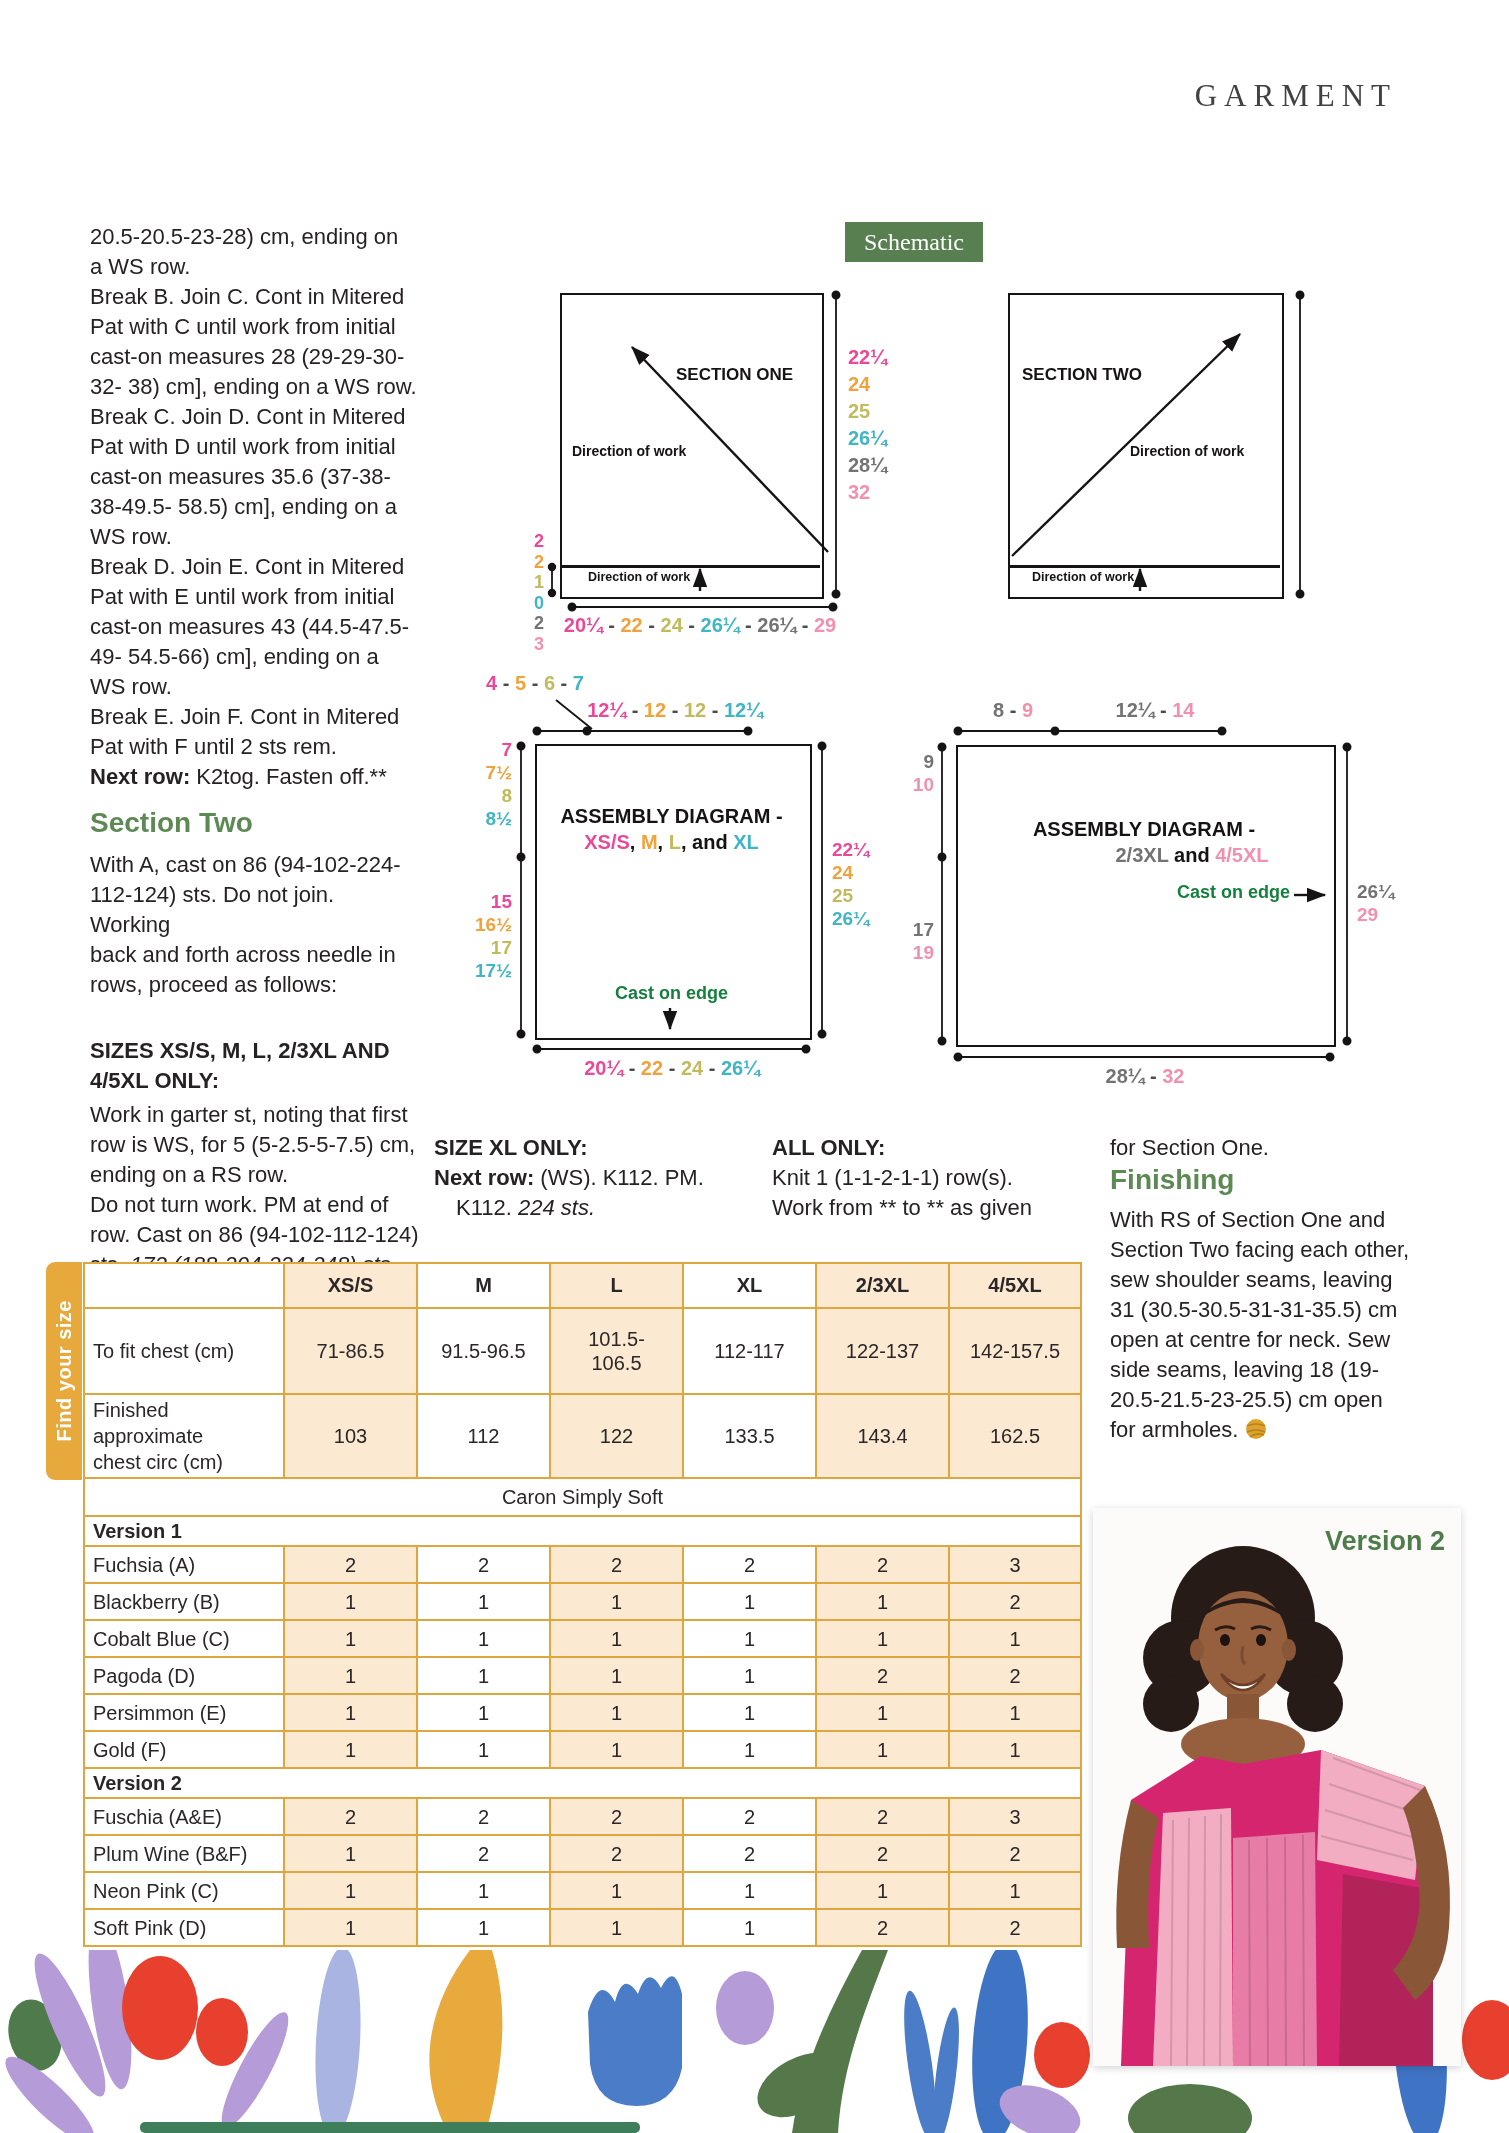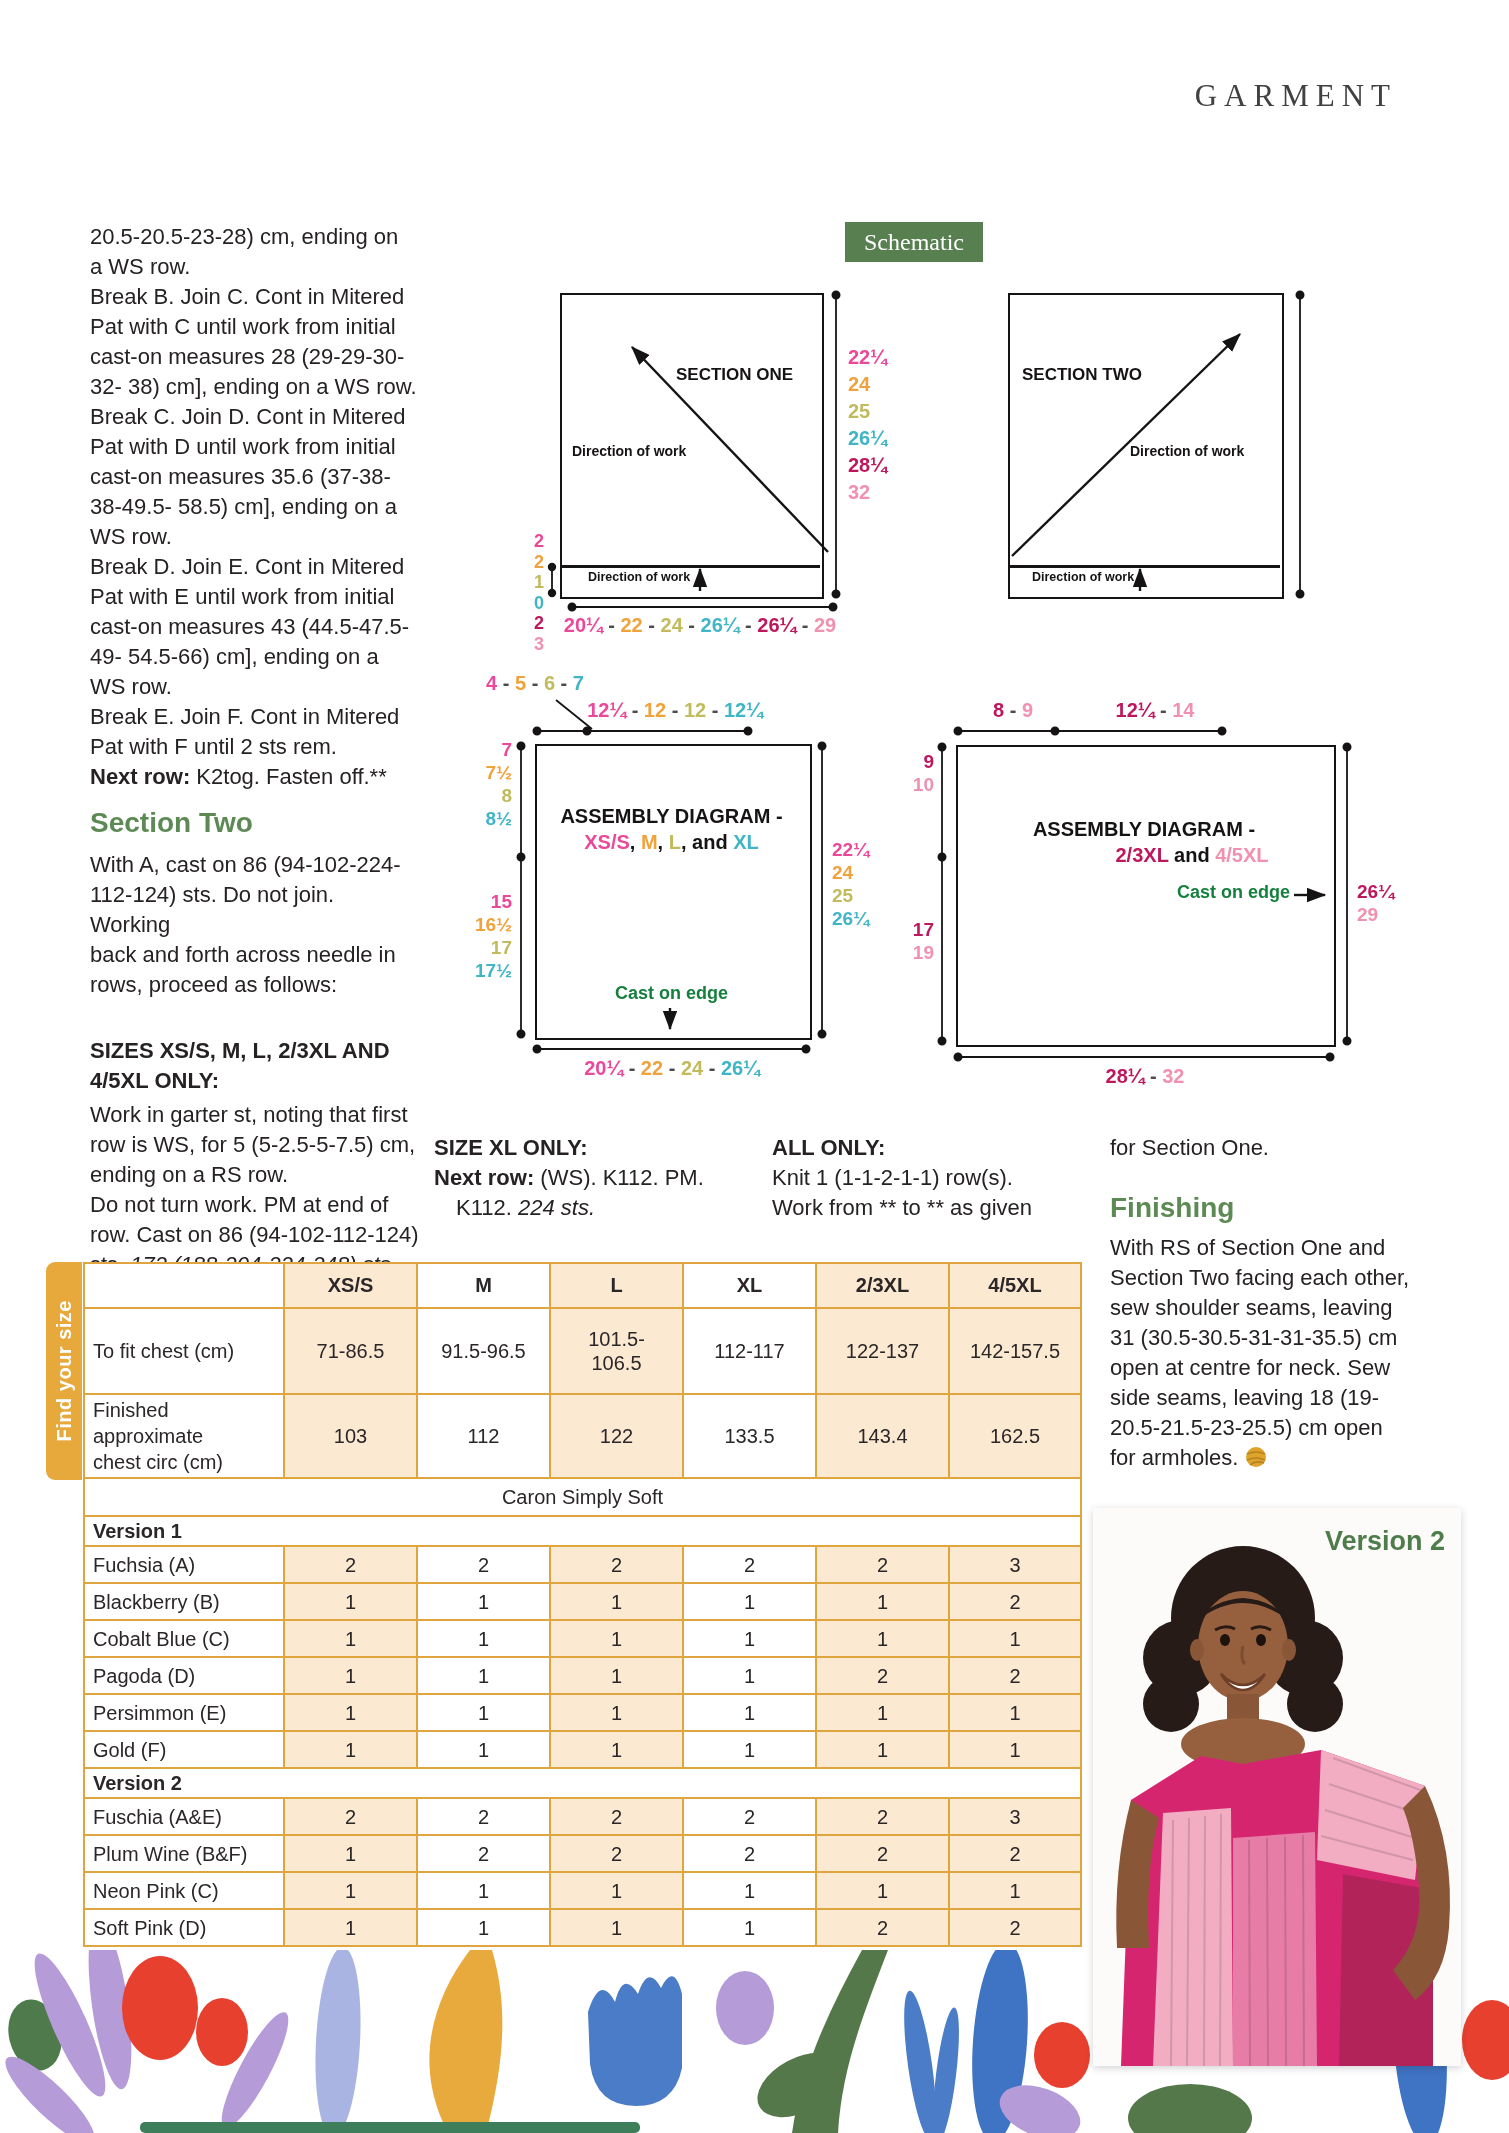--- a/index.html
+++ b/index.html
@@ -30,21 +30,21 @@
   .dow{position:absolute;font-size:14px;font-weight:600;color:#161314;}
   .dow-small{position:absolute;font-size:12.5px;font-weight:600;color:#161314;}
   .meas{font-weight:600;font-size:20px;line-height:27px;}
   .stack{position:absolute;text-align:right;}
   .stack div{line-height:23px;font-weight:600;font-size:19px;}
   .seq{position:absolute;font-weight:600;font-size:20px;text-align:center;white-space:nowrap;}
   .seq .dash{color:#4b4b4b;}
   .asm-title{position:absolute;text-align:center;font-weight:600;font-size:20px;color:#161314;}
   .coe{position:absolute;font-size:18px;font-weight:700;color:#15803d;}
   .c1{color:#ec4899;} .c2{color:#f0a23c;} .c3{color:#c1bb5e;}
-  .c4{color:#3fb5c5;} .c5{color:#be185d;} .c6{color:#f191af;}
+  .c4{color:#3fb5c5;} .c5{color:#737373;} .c6{color:#f191af;}
 
   
   .ann{position:absolute;font-size:22px;line-height:30px;color:#262223;}
   .ann .hd{font-weight:bold;}
   .ann p{margin:0;white-space:pre-line;}
   .indent{padding-left:22px;}
 
   
   .fin-head{color:#5d8a54;font-weight:bold;font-size:28px;line-height:34px;margin:0 0 8px 0;}
   .ball-icon{display:inline-block;vertical-align:-3px;}
@@ -284,21 +284,21 @@
   </div>
 
   <div class="ann" style="left:772px;top:1133px;width:320px;">
     <div class="hd">ALL ONLY:</div>
     <p>Knit 1 (1-1-2-1-1) row(s).
 Work from ** to ** as given</p>
   </div>
 
   <div class="ann" style="left:1110px;top:1133px;width:330px;">
     <div>for Section One.</div>
-    <div class="fin-head" style="margin-top:28px;">Finishing</div>
+    <div class="fin-head" style="">Finishing</div>
     <p style="display:inline;">With RS of Section One and
 Section Two facing each other,
 sew shoulder seams, leaving
 31 (30.5-30.5-31-31-35.5) cm
 open at centre for neck. Sew
 side seams, leaving 18 (19-
 20.5-21.5-23-25.5) cm open
 for armholes. </p><span class="ball-icon"><svg width="22" height="22" viewBox="0 0 22 22">
           <circle cx="11" cy="11" r="10" fill="#dfa32c"></circle>
           <path d="M2 8 Q11 4 20 8 M2 14 Q11 10 20 14 M5 19 Q11 14 19 17" stroke="#b5831f" stroke-width="1.6" fill="none"></path>

